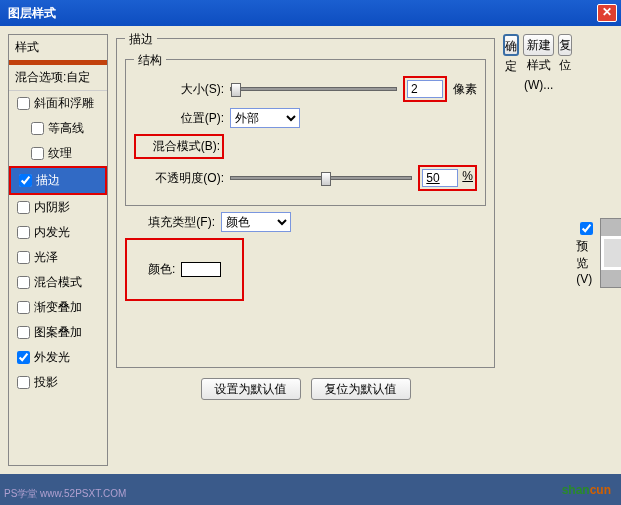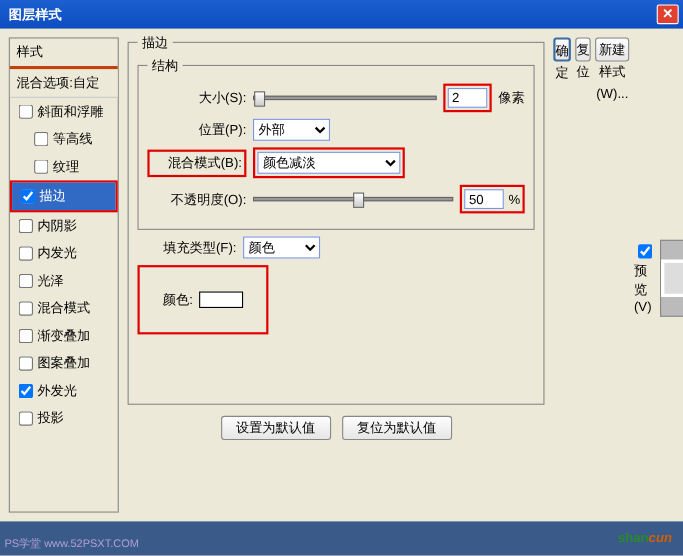--- a/index.html
+++ b/index.html
@@ -2,21 +2,21 @@
 <html><head>
 <meta charset="utf-8">
 <style>
 * { box-sizing: border-box; font-family: "Microsoft YaHei", SimSun, sans-serif; font-size: 12px; }
 body { margin: 0; background: #3a5a8a; width: 621px; height: 505px; position: relative; }
 .titlebar { background: linear-gradient(#1b5fd0, #0d4dc0); height: 26px; display: flex; align-items: center; padding: 0 4px; color: #fff; font-weight: bold; }
 .titlebar .title { flex: 1; padding-left: 4px; }
 .close-btn { width: 20px; height: 18px; background: #e04030; border: 1px solid #fff; color: #fff; text-align: center; line-height: 14px; cursor: pointer; border-radius: 2px; font-weight: bold; }
 .dialog-body { background: #ece9d8; height: 448px; display: flex; padding: 8px; gap: 8px; }
 .styles-panel { width: 100px; border: 1px solid #888; background: #ece9d8; }
-.styles-header { padding: 4px 6px; border-bottom: 3px solid #c2410c; }
+.styles-header { padding: 4px 6px; border-bottom: 5px solid #c2410c; }
 .blend-opts { padding: 4px 6px; background: #ece9d8; border-bottom: 1px solid #ccc; }
 .style-item { display: flex; align-items: center; padding: 3px 4px; cursor: pointer; }
 .style-item.selected { background: #316ac5; color: #fff; }
 .style-item input { margin-right: 4px; }
 .red-box { border: 2px solid #e00000; }
 .settings-panel { flex: 1; position: relative; }
 .groupbox { border: 1px solid #888; position: relative; padding: 10px 8px 8px; margin-top: 4px; }
 .groupbox-title { position: absolute; top: -8px; left: 8px; background: #ece9d8; padding: 0 4px; }
 .row { display: flex; align-items: center; margin: 6px 0; gap: 6px; }
 .row-label { width: 90px; text-align: right; }
@@ -26,21 +26,21 @@
 select.combo { height: 20px; border: 1px solid #7a96df; background: #fff; }
 .right-panel { width: 110px; display: flex; flex-direction: row; gap: 4px; align-items: stretch; }
 .btn { height: 22px; background: linear-gradient(#fdfdfd,#e6e6e6); border: 1px solid #888; border-radius: 3px; cursor: pointer; text-align: center; line-height: 20px; }
 .btn.default { border: 2px solid #3a6ea5; }
 .preview-box { margin-top: 6px; width: 70px; height: 70px; background: #bbb; align-self: center; border: 1px solid #888; display: flex; align-items: center; justify-content: center; }
 .preview-inner { width: 34px; height: 34px; background: #ddd; border: 3px solid #fff; }
 .color-swatch { width: 40px; height: 15px; background: #fff; border: 1px solid #000; display: inline-block; }
 .watermark-left { position: absolute; left: 4px; bottom: 4px; color: #b0a0d0; font-size: 10px; }
 .watermark-right { position: absolute; right: 10px; bottom: 6px; font-weight: bold; font-size: 20px; }
 .watermark-right .s { color: #2a8a2a; }
-.watermark-right .h { color: #d06000; font-style: italic; }
+.watermark-right .h { color: #d06000; }
 .inner-groupbox { margin-top: 10px; }
 .def-buttons { display: flex; gap: 10px; justify-content: center; margin-top: 10px; }
 </style>
 </head>
 <body>
 
 <div class="titlebar">
   <span class="title">图层样式</span>
   <div class="close-btn">✕</div>
 </div>
@@ -120,29 +120,28 @@
           <span>像素</span>
         </div>
 
         <div class="row">
           <span class="row-label">位置(P):</span>
           <select class="combo" style="width:70px;"><option>外部</option></select>
         </div>
 
         <div class="row">
           <span class="row-label red-box" style="padding:2px 2px;">混合模式(B):</span>
-          <span class="red-box" style="padding:2px;"><select class="combo" style="width:130px;"><option>颜色减淡</option></select></span>
         </div>
 
         <div class="row">
           <span class="row-label">不透明度(O):</span>
           <div class="slider" style="width:110px;">
               <div class="slider-thumb" style="left:50%;"></div>
             </div>
-          <span class="red-box" style="padding:2px;display:flex;align-items:center;gap:4px;">
+          <span class="red-box" style="padding:2px;display:flex;gap:4px;text-decoration:underline;">
             <input class="num" value="50" style="">
             <span>%</span>
           </span>
         </div>
       </div>
 
       <div class="row" style="">
         <span class="row-label">填充类型(F):</span>
         <select class="combo" style="width:70px;"><option>颜色</option></select>
       </div>
@@ -156,22 +155,22 @@
 
     </div>
     <div class="def-buttons">
       <div class="btn" style="width:100px;">设置为默认值</div>
       <div class="btn" style="width:100px;">复位为默认值</div>
     </div>
   </div>
 
   <div class="right-panel">
     <div class="btn default">确定</div>
+    <div class="btn">新建样式(W)...</div>
     <div class="btn">复位</div>
-    <div class="btn">新建样式(W)...</div>
     <label style="margin-top:4px;align-self:center;">
       <input type="checkbox" checked="" style="">
       <span>预览(V)</span>
     </label>
     <div class="preview-box">
       <div class="preview-inner"></div>
     </div>
   </div>
 
 </div>

